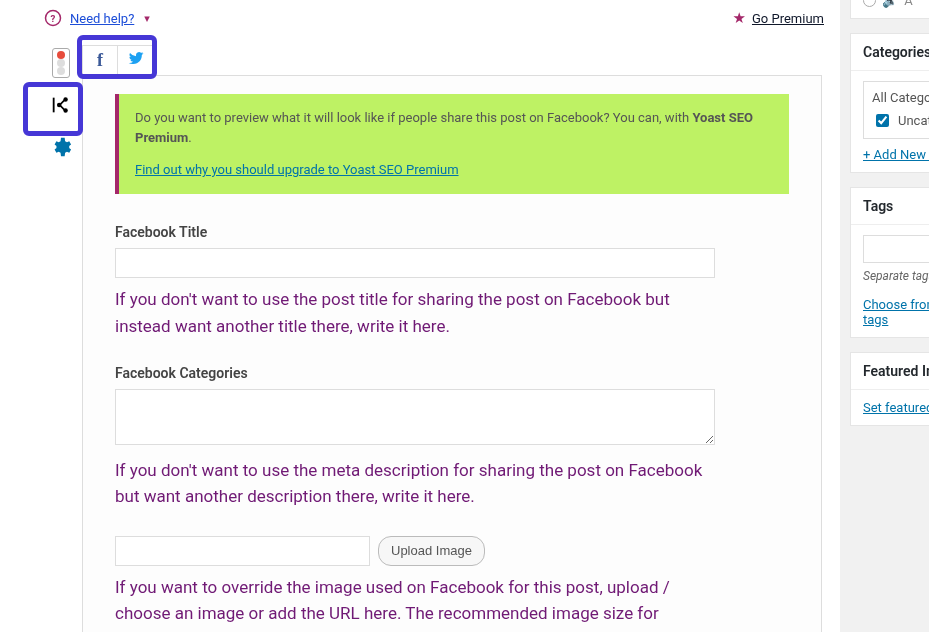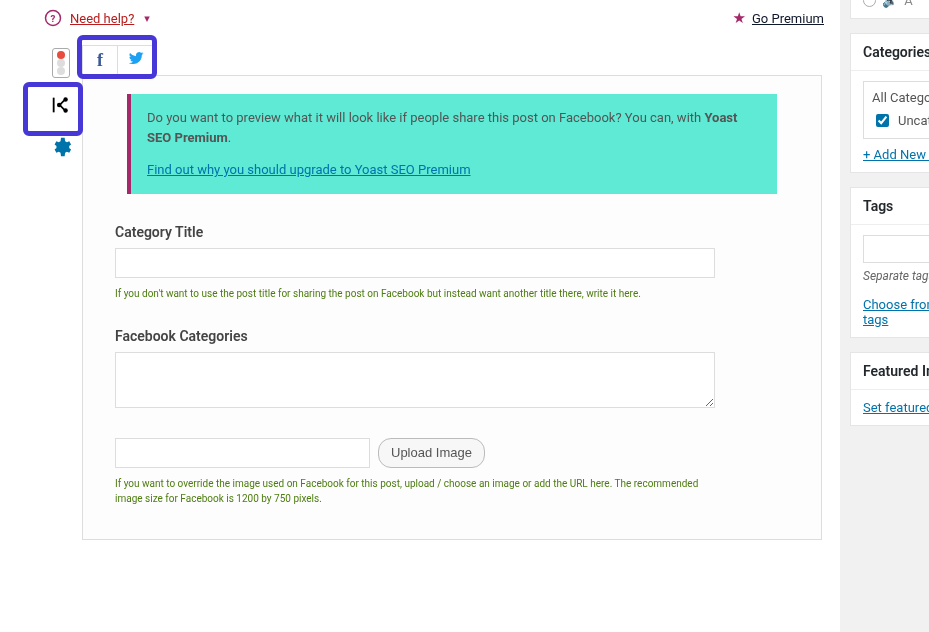--- a/index.html
+++ b/index.html
@@ -2,21 +2,21 @@
 <html><head>
 <meta charset="utf-8">
 <style>
   html,body{margin:0;padding:0;font-family:-apple-system,BlinkMacSystemFont,"Segoe UI",Roboto,Helvetica,Arial,sans-serif;color:#444;background:#f1f1f1;}
   *{box-sizing:border-box;}
   .stage{position:relative;width:929px;height:632px;overflow:hidden;background:#f1f1f1;}
   .content{position:absolute;left:0;top:0;width:840px;height:632px;background:#fff;}
   .topbar{position:absolute;top:9px;left:44px;right:0;display:flex;justify-content:space-between;align-items:center;font-size:13px;}
   .need-help{display:flex;align-items:center;gap:8px;color:#a4286a;}
   .nh-icon{width:18px;height:18px;color:#a4286a;}
-  .nh-link{color:#b91c1c;text-decoration:underline;cursor:pointer;}
+  .nh-link{color:#1d4ed8;text-decoration:underline;cursor:pointer;}
   .nh-chevron{color:#a4286a;font-size:11px;padding-left:2px;}
   .go-premium{display:flex;align-items:center;gap:6px;color:#0073aa;margin-right:16px;}
   .gp-star{color:#a4286a;font-size:15px;}
   .gp-link{color:#0f172a;text-decoration:underline;cursor:pointer;}
   
   .vtabs{position:absolute;left:40px;top:42px;}
   .vtab{width:42px;height:42px;display:flex;align-items:center;justify-content:center;margin-bottom:0;}
   .vtab svg{width:22px;height:22px;}
   .traffic{width:18px;height:30px;border:1px solid #aaa;border-radius:3px;display:flex;flex-direction:column;align-items:center;justify-content:space-around;padding:2px 0;background:#fff;}
   .traffic .dot{width:8px;height:8px;border-radius:50%;}
@@ -25,26 +25,26 @@
   .hl-tabs{position:absolute;left:77px;top:35px;width:80px;height:44px;border:5px solid #4637D6;border-radius:6px;pointer-events:none;}
   .gear{color:#0073aa;}
   .share-ic{color:#000;}
   
   .panel{position:absolute;left:82px;top:75px;width:740px;border:1px solid #ddd;background:#fdfdfd;padding:0;}
   .subtabs{position:absolute;left:82px;top:45px;display:flex;}
   .subtab{width:36px;height:30px;border:1px solid #ddd;background:#fff;display:flex;align-items:center;justify-content:center;cursor:pointer;}
   .subtab+.subtab{border-left:none;}
   .fb{color:#3b5998;font-weight:bold;font-family:Georgia,serif;font-size:18px;}
   .tw svg{width:16px;height:16px;fill:#1da1f2;}
-  .notice{margin:18px 44px;background:#5eead4;border-left:4px solid #a4286a;padding:14px 16px;font-size:13px;line-height:1.55;color:#555;}
+  .notice{margin:18px 32px;background:#bef264;border-left:4px solid #a4286a;padding:14px 16px;font-size:13px;line-height:1.55;color:#555;}
   .notice a{color:#0073aa;text-decoration:underline;}
   .form{padding:2px 32px 22px 32px;}
   .fgroup{margin-top:10px;margin-bottom:26px;}
   .flabel{font-size:14px;font-weight:600;color:#444;margin-bottom:8px;}
-  .hint{font-size:10px;color:#4d7c0f;line-height:1.55;margin-top:8px;max-width:600px;}
+  .hint{font-size:17px;color:#701a75;line-height:1.55;margin-top:8px;max-width:600px;}
   input.txt{width:600px;height:30px;border:1px solid #ddd;padding:4px 8px;font-size:13px;}
   textarea.txt{width:600px;height:56px;border:1px solid #ddd;padding:6px 8px;font-size:13px;resize:both;}
   .imgrow{display:flex;gap:8px;align-items:center;}
   .imgpath{width:255px;height:30px;border:1px solid #ddd;}
   .btn{height:30px;padding:0 12px;border:1px solid #bbb;background:#f7f7f7;color:#555;border-radius:13px;font-size:13px;cursor:pointer;}
   
   .rail{position:absolute;left:840px;top:0;width:89px;height:632px;background:#f1f1f1;padding-top:0;}
   .meta{background:#fff;border:1px solid #e5e5e5;margin:0 0 14px 10px;width:200px;overflow:hidden;}
   .meta h3{font-size:14px;margin:0;padding:10px 12px;border-bottom:1px solid #eee;font-weight:600;color:#23282d;}
   .meta .mbody{padding:10px 12px;font-size:13px;color:#555;}
@@ -122,28 +122,29 @@
         <div>
           <span>Do you want to preview what it will look like if people share this post on Facebook? You can, with </span><b>Yoast SEO Premium</b><span>.</span>
         </div>
         <div style="margin-top:12px">
           <a href="#">Find out why you should upgrade to Yoast SEO Premium</a>
         </div>
       </div>
 
       <div class="form">
         <div class="fgroup">
-          <div class="flabel">Category Title</div>
+          <div class="flabel">Facebook Title</div>
           <input class="txt" type="text" value="" style="">
           <div class="hint">If you don't want to use the post title for sharing the post on Facebook but instead want another title there, write it here.</div>
         </div>
 
         <div class="fgroup">
           <div class="flabel">Facebook Categories</div>
           <textarea class="txt" style=""></textarea>
+          <div class="hint">If you don't want to use the meta description for sharing the post on Facebook but want another description there, write it here.</div>
         </div>
 
         <div class="fgroup" style="margin-bottom:10px">
           <div class="imgrow">
             <input class="imgpath" type="text" value="" style="">
             <button class="btn">Upload Image</button>
           </div>
           <div class="hint">If you want to override the image used on Facebook for this post, upload / choose an image or add the URL here. The recommended image size for Facebook is 1200 by 750 pixels.</div>
         </div>
       </div>

